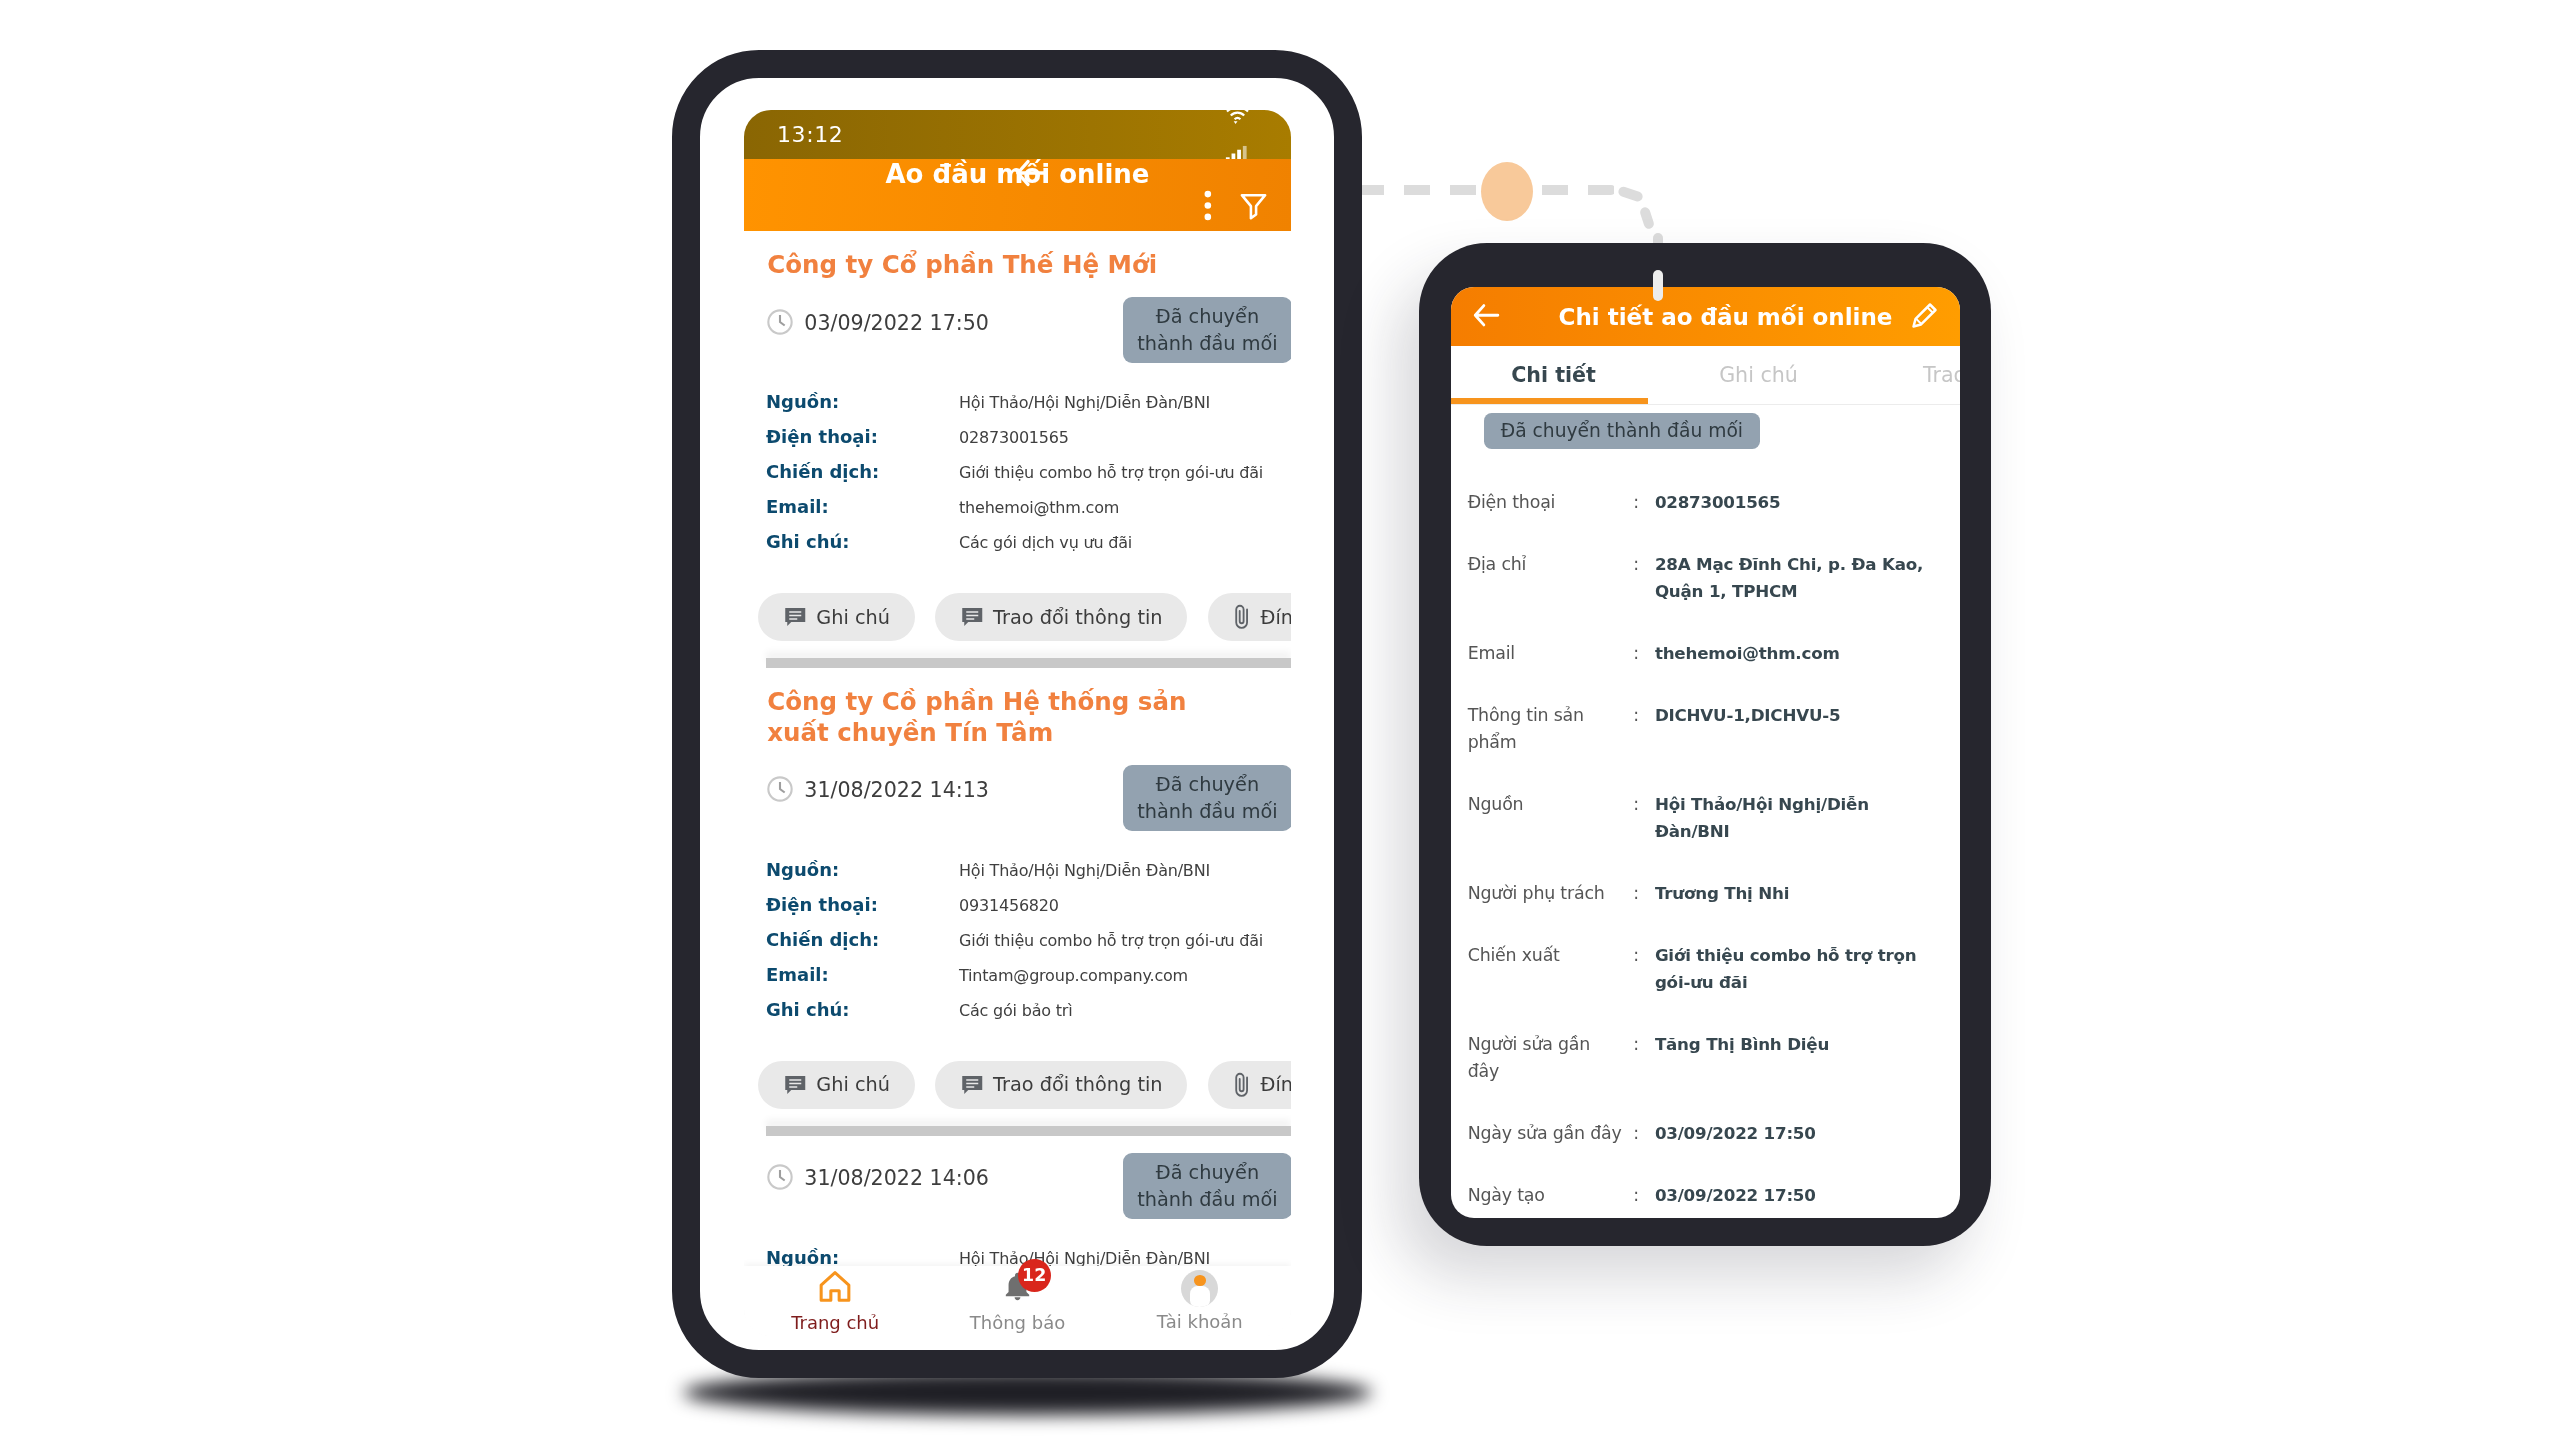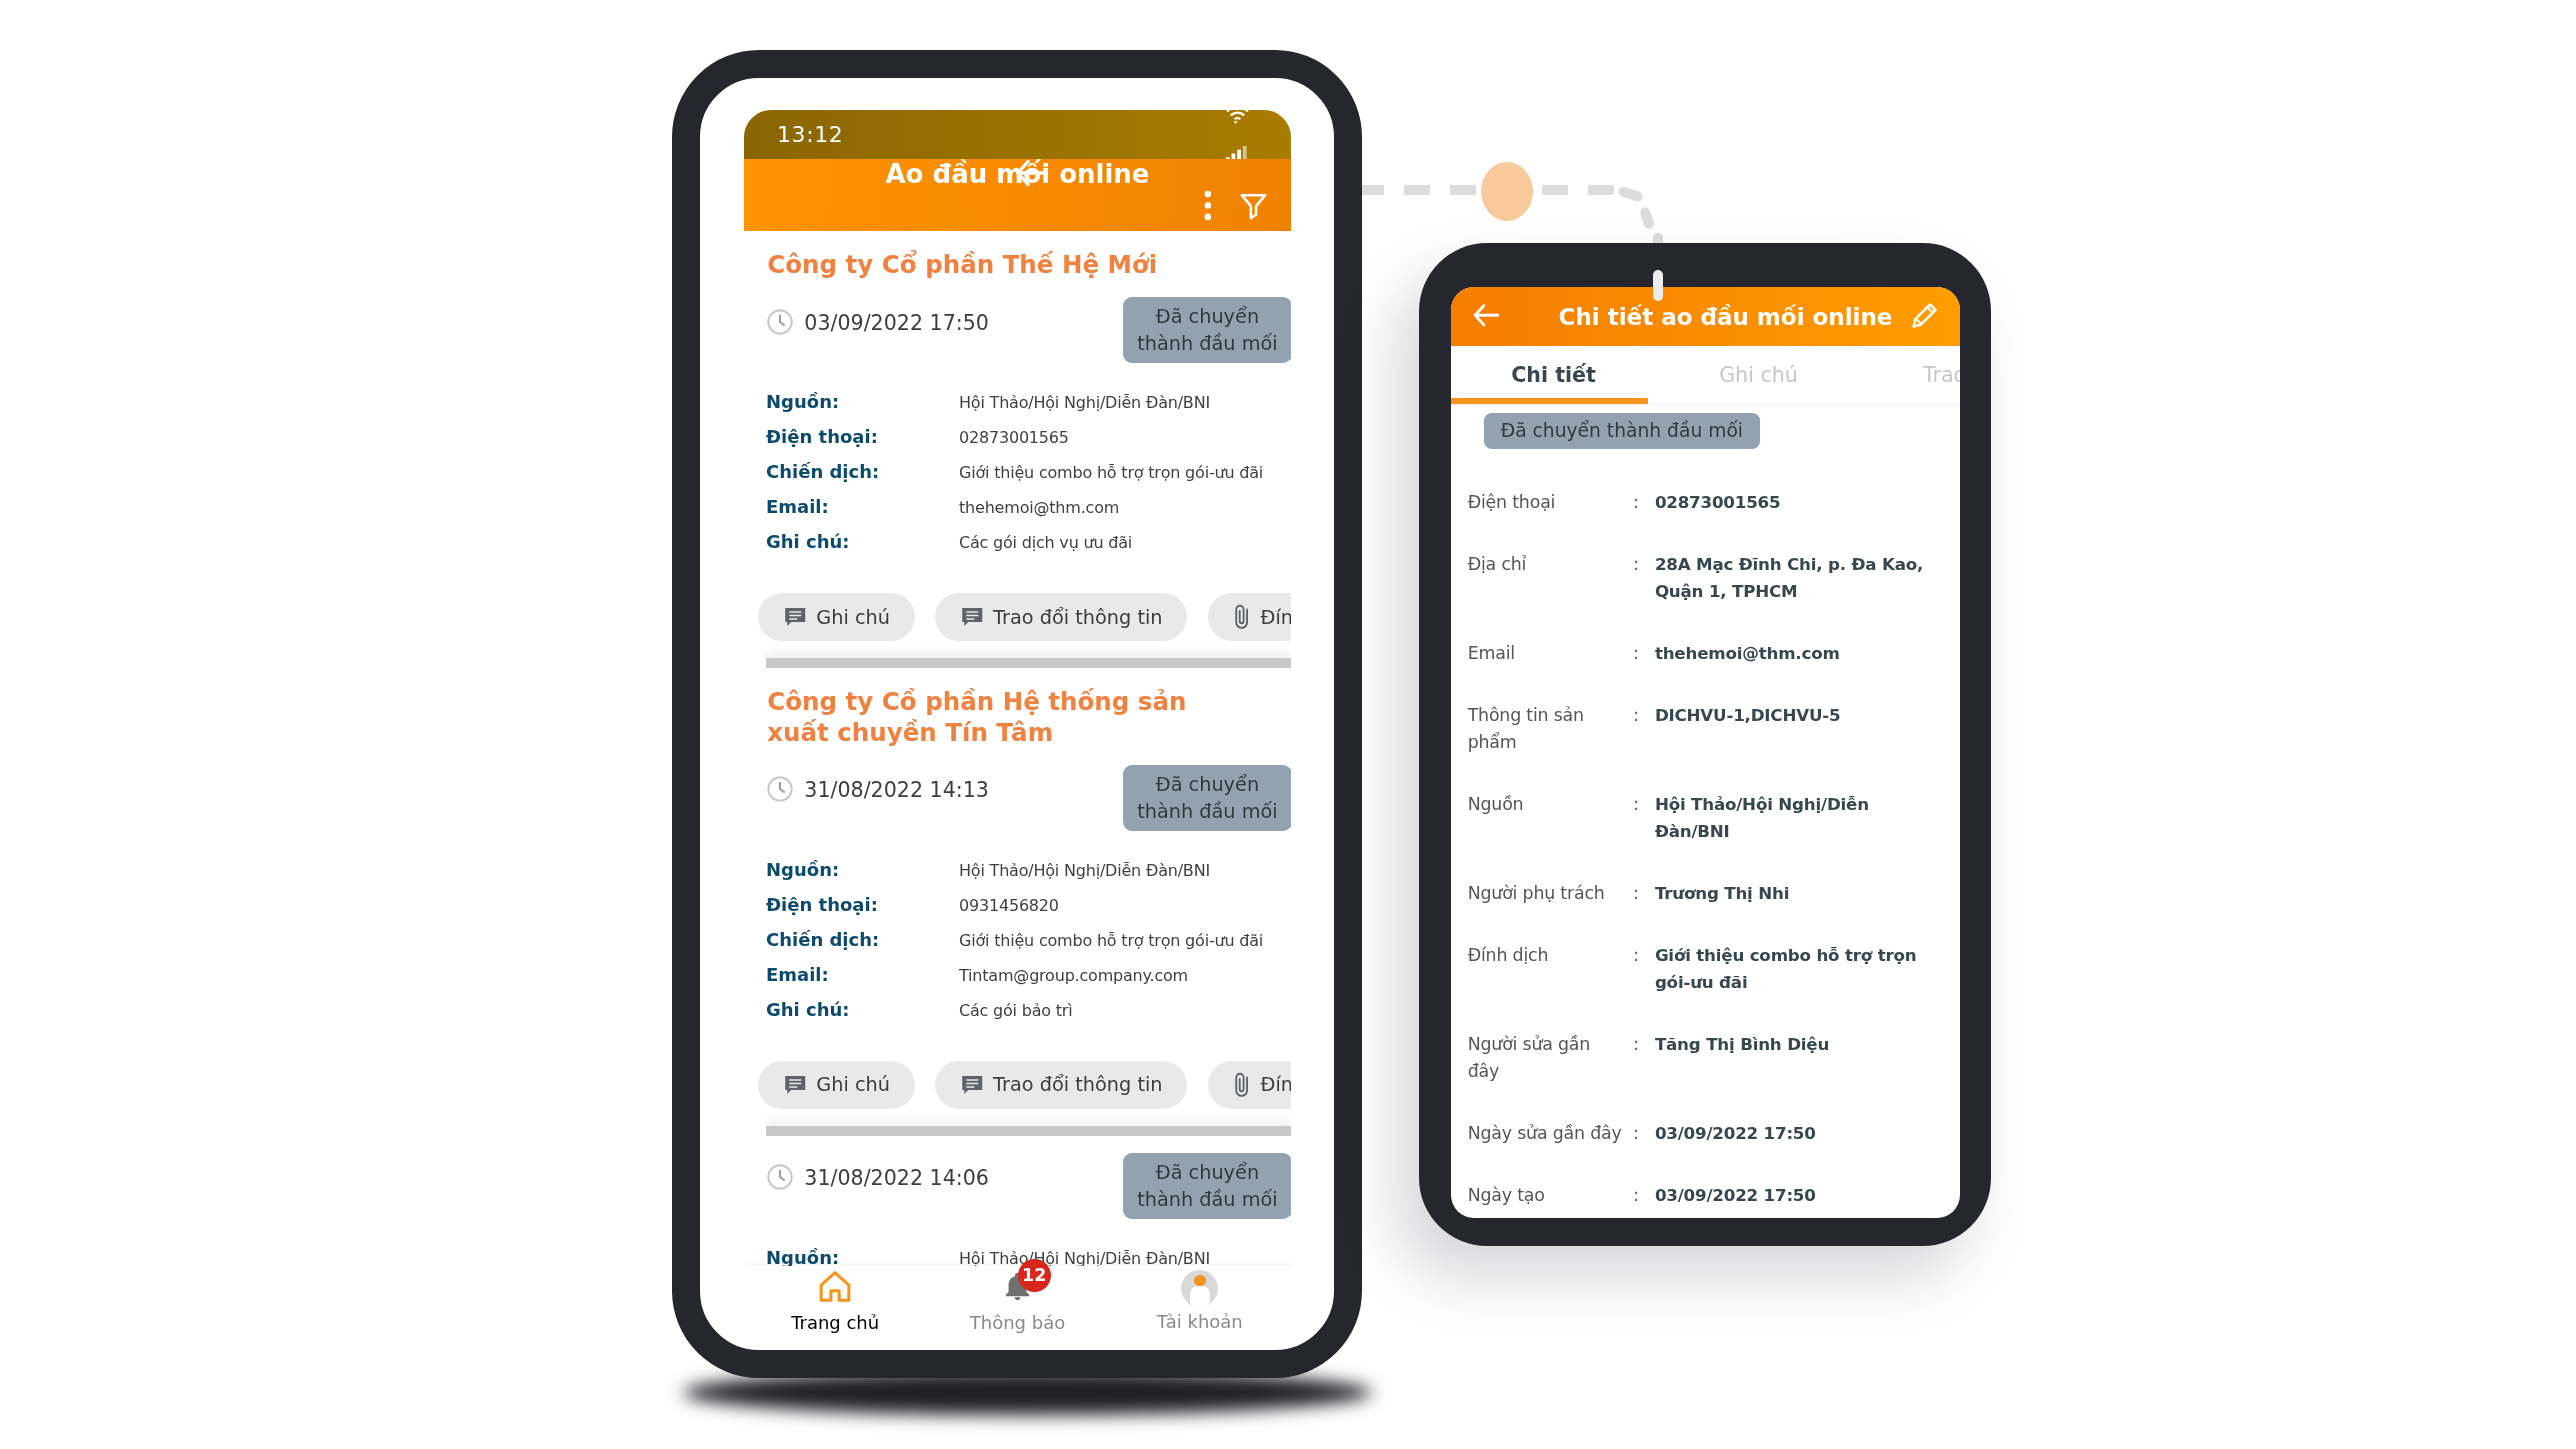--- a/index.html
+++ b/index.html
@@ -52,21 +52,21 @@
   .chips{display:flex;gap:20.6px;margin-top:27px;margin-left:-7.7px;}
   .chip{display:flex;align-items:center;gap:9px;background:#e9e9e9;border-radius:26px;height:48px;
     padding:0 24.5px;font-size:19.3px;color:#3c3c3c;white-space:nowrap;flex:none;}
   .chip.clip{padding-right:71px;}
   .divider-l{margin-top:16.7px;height:10.3px;background:#c8c8c8;box-shadow:0 -6.4px 7.7px rgba(0,0,0,.05);}
 
   .nav{position:absolute;left:0;right:0;bottom:0;height:70px;background:#fff;display:flex;
     box-shadow:0 -1.9px 6.4px rgba(0,0,0,.05);}
   .nav-item{flex:1;display:flex;flex-direction:column;align-items:center;justify-content:center;
     gap:3.9px;font-size:18px;color:#8a8a8a;}
-  .nav-item.active{color:#000000;}
+  .nav-item.active{color:#7f1d1d;}
   .bell-wrap{position:relative;}
   .nav-badge{position:absolute;top:-10.3px;left:16.7px;min-width:33px;height:33px;border-radius:16.7px;
     background:#d9261c;color:#fff;font-size:17.4px;font-weight:bold;display:flex;align-items:center;
     justify-content:center;padding:0 3.9px;box-sizing:border-box;}
   .avatar-circ{width:37px;height:37px;border-radius:50%;background:#d8d8d8;position:relative;overflow:hidden;}
   .avatar-circ .bot-body{position:absolute;left:9px;top:15.5px;width:19.3px;height:22px;border-radius:7.7px;background:#fff;}
   .avatar-circ .bot-head{position:absolute;left:13px;top:5.2px;width:11.6px;height:10.3px;border-radius:50%;background:#f7941d;}
 
   
   .phone-r{position:absolute;left:1419px;top:243px;width:572px;height:1003px;background:#26262e;
@@ -379,21 +379,21 @@
             <span class="rlabel">Nguồn</span>
             <span class="rcolon">:</span>
             <span class="rvalue">Hội Thảo/Hội Nghị/Diễn Đàn/BNI</span>
           </div>
         <div class="rrow">
             <span class="rlabel">Người phụ trách</span>
             <span class="rcolon">:</span>
             <span class="rvalue">Trương Thị Nhi</span>
           </div>
         <div class="rrow">
-            <span class="rlabel">Đính dịch</span>
+            <span class="rlabel">Chiến xuất</span>
             <span class="rcolon">:</span>
             <span class="rvalue">Giới thiệu combo hỗ trợ trọn gói-ưu đãi</span>
           </div>
         <div class="rrow">
             <span class="rlabel">Người sửa gần đây</span>
             <span class="rcolon">:</span>
             <span class="rvalue">Tăng Thị Bình Diệu</span>
           </div>
         <div class="rrow">
             <span class="rlabel">Ngày sửa gần đây</span>

